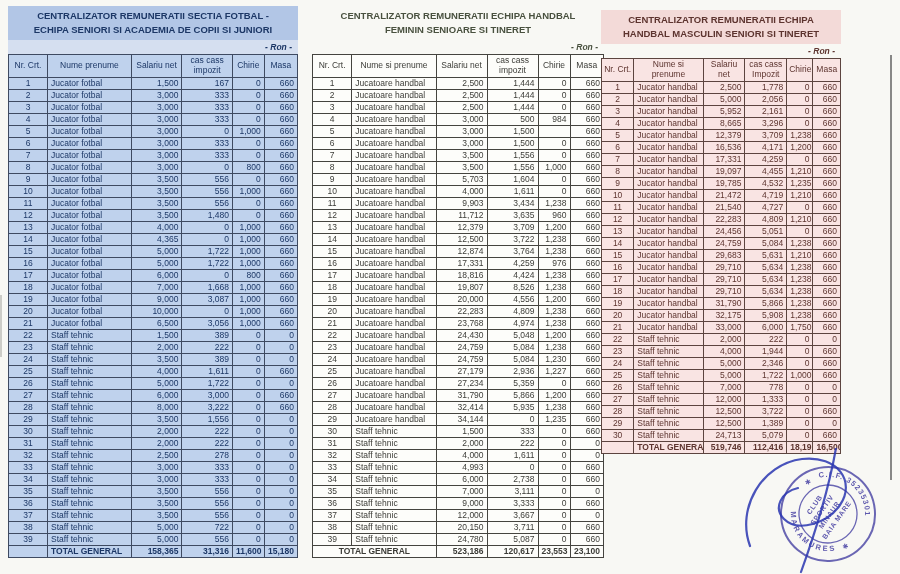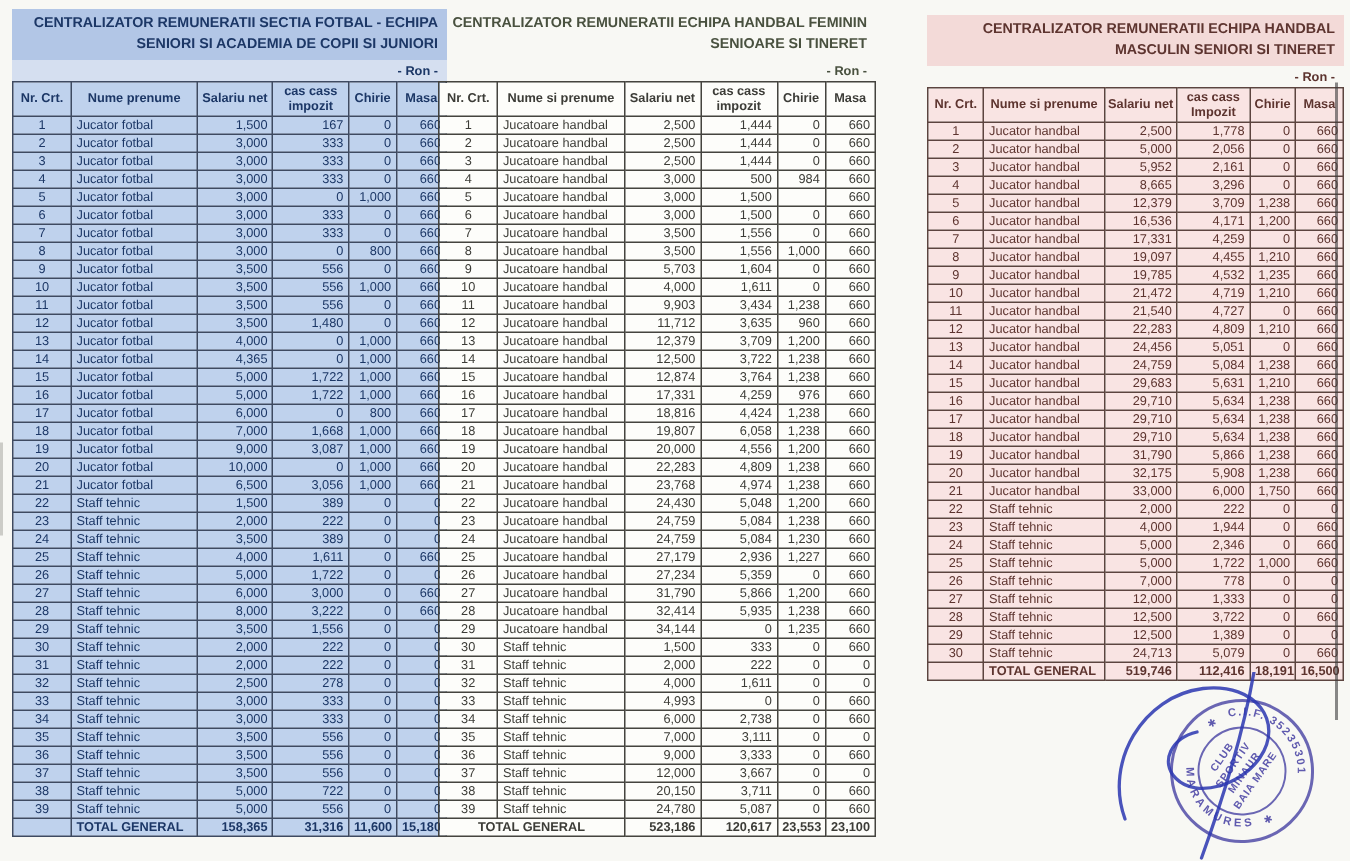--- a/index.html
+++ b/index.html
@@ -4,42 +4,42 @@
 <style>
   * { box-sizing: border-box; }
   html, body { margin:0; padding:0; }
   body {
     width:900px; height:574px; position:relative; overflow:hidden;
     background:#f8f8f4;
     font-family:"Liberation Sans", sans-serif;
   }
   .panel { position:absolute; background:var(--panelbg, transparent); }
   #p1 { left:8px;   top:6px;  width:290px; }
-  #p2 { left:292px; top:6px;  width:292px; }
-  #p3 { left:618px; top:10px; width:278px; }
+  #p2 { left:312px; top:6px;  width:292px; }
+  #p3 { left:601px; top:10px; width:240px; }
 
   .title {
     background:var(--band, transparent);
     color:var(--title_color, #222);
     font-weight:bold; font-size:9.5px; line-height:1.5;
-    text-align:right; padding:3px 6px 2px;
+    text-align:center; padding:3px 20px 2px;
   }
   .ron {
     color:var(--title_color, #222);
     font-weight:bold; font-size:8.5px; text-align:right;
-    padding:2px 6px 1px 0; height:14px;
+    padding:2px 6px 1px 0; height:14px;font-style:italic;
   }
   table { border-collapse:collapse; width:100%; table-layout:fixed; }
   th, td {
     border:1px solid var(--border, #444);
     color:var(--text, #222);
     background:var(--cell, #fff);
     font-size:8.5px; overflow:hidden;
   }
-  th { font-weight:bold; height:23px; line-height:1.15; padding:1px 2px; text-align:center; white-space:normal; }
+  th { font-weight:normal; height:23px; line-height:1.15; padding:1px 2px; text-align:center; white-space:normal; }
   td { height:11px; line-height:11px; padding:0 3px; white-space:nowrap; }
   td.c0 { text-align:center; padding:0 1px; }
   td.c1 { text-align:left; }
   td.c2, td.c3, td.c4, td.c5 { text-align:right; }
   tfoot td, td.total-label { font-weight:bold; }
   td.total-label.center { text-align:center; }
   col.w0{width:13.5%} col.w1{width:29%} col.w2{width:17.5%} col.w3{width:17.5%} col.w4{width:11%} col.w5{width:11.5%}
 
   .stamp { position:absolute; left:740px; top:448px; width:158px; height:126px; }
   .stamp svg { display:block; }
@@ -564,21 +564,21 @@
           <td class="c1">Jucatoare handbal</td>
           <td class="c2">18,816</td>
           <td class="c3">4,424</td>
           <td class="c4">1,238</td>
           <td class="c5">660</td>
         </tr>
         <tr>
           <td class="c0">18</td>
           <td class="c1">Jucatoare handbal</td>
           <td class="c2">19,807</td>
-          <td class="c3">6,058</td>
+          <td class="c3">8,526</td>
           <td class="c4">1,238</td>
           <td class="c5">660</td>
         </tr>
         <tr>
           <td class="c0">19</td>
           <td class="c1">Jucatoare handbal</td>
           <td class="c2">20,000</td>
           <td class="c3">4,556</td>
           <td class="c4">1,200</td>
           <td class="c5">660</td>

